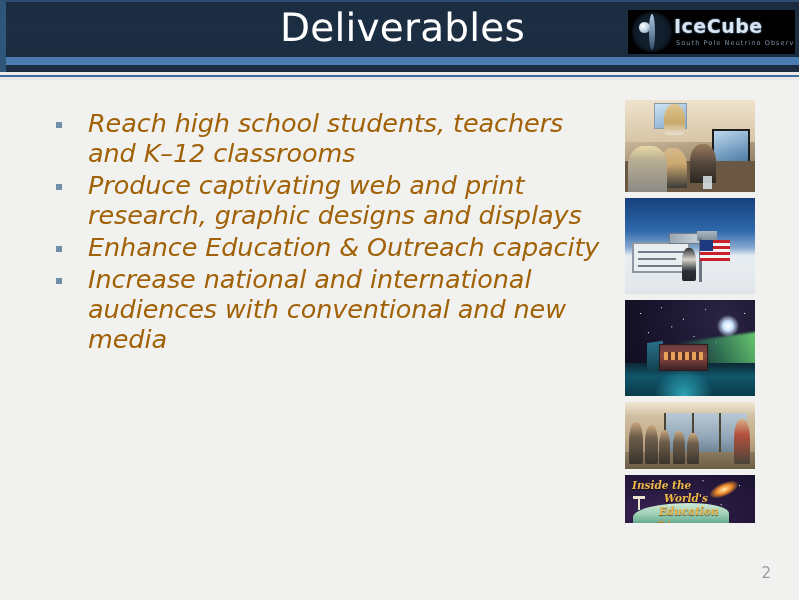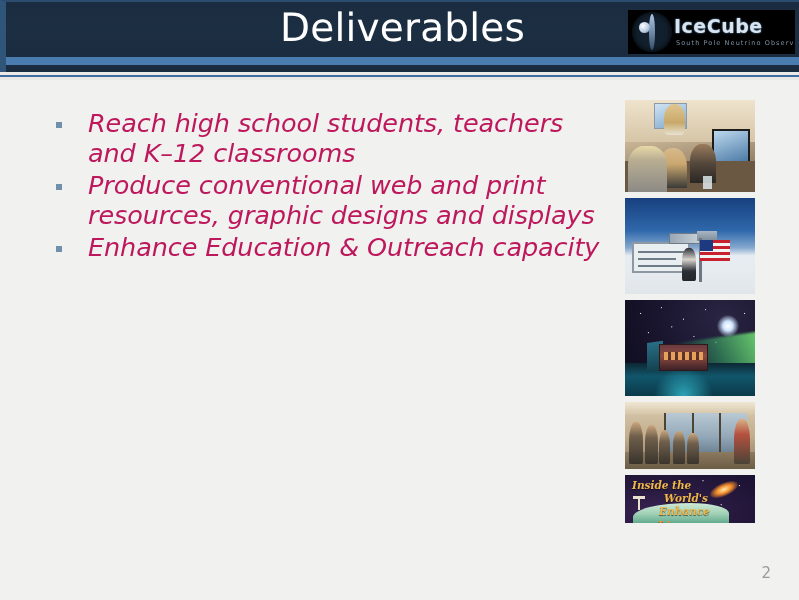--- a/index.html
+++ b/index.html
@@ -172,21 +172,21 @@
   .bullet-marker {
     flex: 0 0 auto;
     width: 6px;
     height: 6px;
     background: #6f8fab;
     margin-top: 14px;
     margin-right: 26px;
   }
   .bullet-text {
     flex: 1 1 auto;
-    color: #be185d;
+    color: #a16207;
     font-size: 25.5px;
     font-style: italic;
     font-family: "DejaVu Sans", sans-serif;
     line-height: 30px;
     letter-spacing: -0.1px;
   }
 
   
   .photo-strip {
     position: absolute;
@@ -476,28 +476,32 @@
 <div class="content">
 
   <div class="bullet-row">
     <div class="bullet-marker"></div>
     <div class="bullet-text">Reach high school students, teachers and K–12 classrooms</div>
   </div>
 
 
   <div class="bullet-row">
     <div class="bullet-marker"></div>
-    <div class="bullet-text">Produce conventional web and print resources, graphic designs and displays</div>
+    <div class="bullet-text">Produce captivating web and print research, graphic designs and displays</div>
   </div>
 
   <div class="bullet-row">
     <div class="bullet-marker"></div>
     <div class="bullet-text">Enhance Education &amp; Outreach capacity</div>
   </div>
 
+  <div class="bullet-row">
+    <div class="bullet-marker"></div>
+    <div class="bullet-text">Increase national and international audiences with conventional and new media</div>
+  </div>
 
 </div>
 
 <div class="photo-strip">
 
   <div class="photo ph-classroom">
     <div class="wall"></div>
     <div class="screen-l"></div>
     <div class="monitor"></div>
     <div class="table"></div>
@@ -545,20 +549,20 @@
   </div>
 
   <div class="photo ph-poster">
     <div class="pstars"></div>
     <div class="galaxy"></div>
     <div class="ice-sheet"></div>
     <div class="mast"></div>
     <div class="ptitle">
       <span class="ptl1">Inside the</span>
       <span class="ptl2">World's</span>
-      <span class="ptl3">Enhance</span>
+      <span class="ptl3">Education</span>
       <span class="ptl4">Telescope</span>
     </div>
   </div>
 
 </div>
 
 <div class="page-number">2</div>
 
 </body></html>

